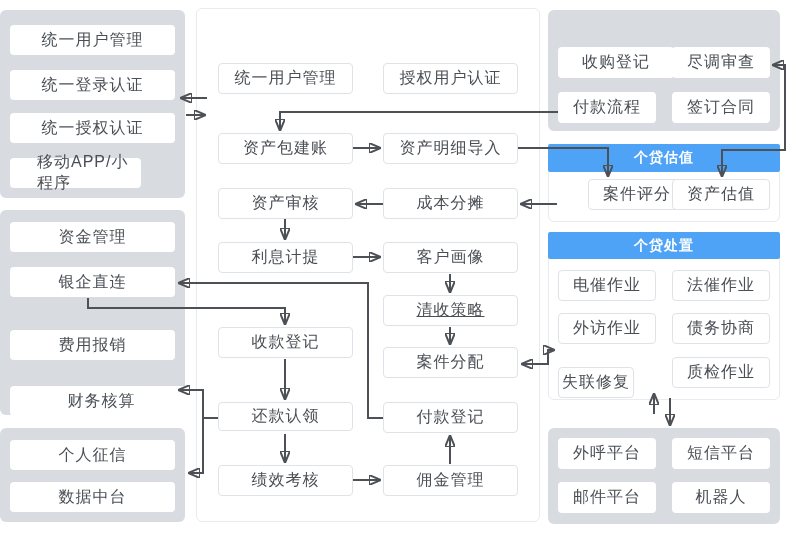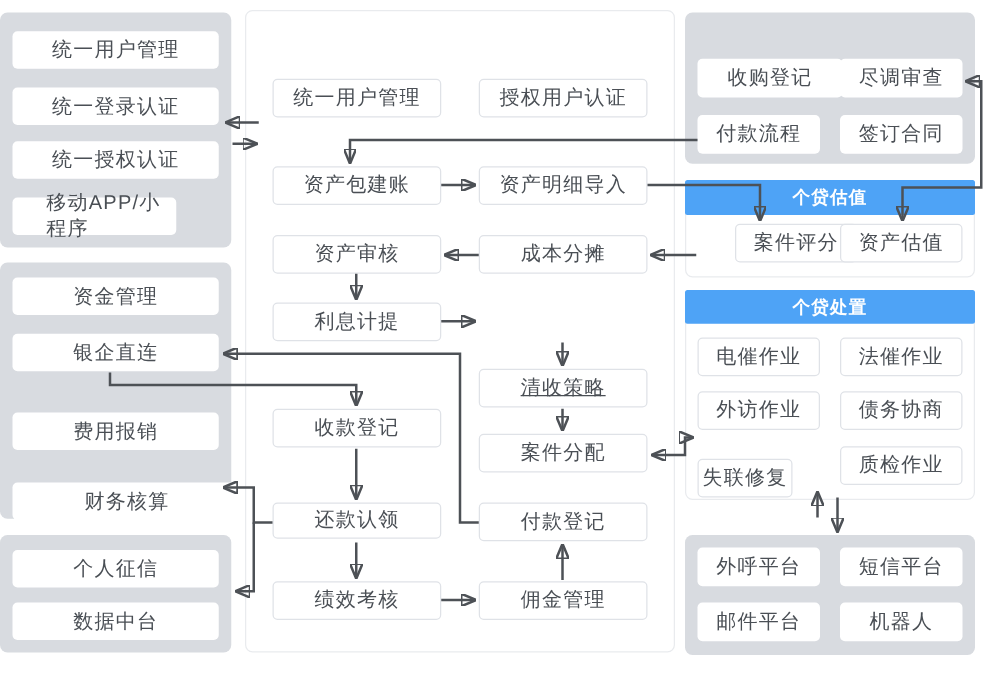--- a/index.html
+++ b/index.html
@@ -44,20 +44,21 @@
   <div class="node bordered" style="left:218px;top:133px;width:135px;height:31px;">资产包建账</div>
   <div class="node bordered" style="left:218px;top:188px;width:135px;height:31px;">资产审核</div>
   <div class="node bordered" style="left:218px;top:242px;width:135px;height:31px;">利息计提</div>
   <div class="node bordered" style="left:218px;top:327px;width:135px;height:31px;">收款登记</div>
   <div class="node bordered" style="left:218px;top:402px;width:135px;height:29px;">还款认领</div>
   <div class="node bordered" style="left:218px;top:465px;width:135px;height:31px;">绩效考核</div>
 
   <div class="node bordered" style="left:383px;top:63px;width:135px;height:31px;">授权用户认证</div>
   <div class="node bordered" style="left:383px;top:133px;width:135px;height:31px;">资产明细导入</div>
   <div class="node bordered" style="left:383px;top:188px;width:135px;height:31px;text-align:right;">成本分摊</div>
+  <div class="node bordered" style="left:383px;top:242px;width:135px;height:31px;">客户画像</div>
   <div class="node bordered" style="left:383px;top:295px;width:135px;height:31px;text-decoration:underline;">清收策略</div>
   <div class="node bordered" style="left:383px;top:347px;width:135px;height:31px;">案件分配</div>
   <div class="node bordered" style="left:383px;top:402px;width:135px;height:31px;">付款登记</div>
   <div class="node bordered" style="left:383px;top:465px;width:135px;height:31px;">佣金管理</div>
 
   <div class="panel-grey" style="left:548px;top:10px;width:232px;height:121px;"></div>
   <div class="node" style="left:558px;top:47px;width:116px;height:31px;">收购登记</div>
   <div class="node" style="left:672px;top:47px;width:98px;height:31px;">尽调审查</div>
   <div class="node" style="left:558px;top:92px;width:98px;height:31px;">付款流程</div>
   <div class="node" style="left:672px;top:92px;width:98px;height:31px;">签订合同</div>

